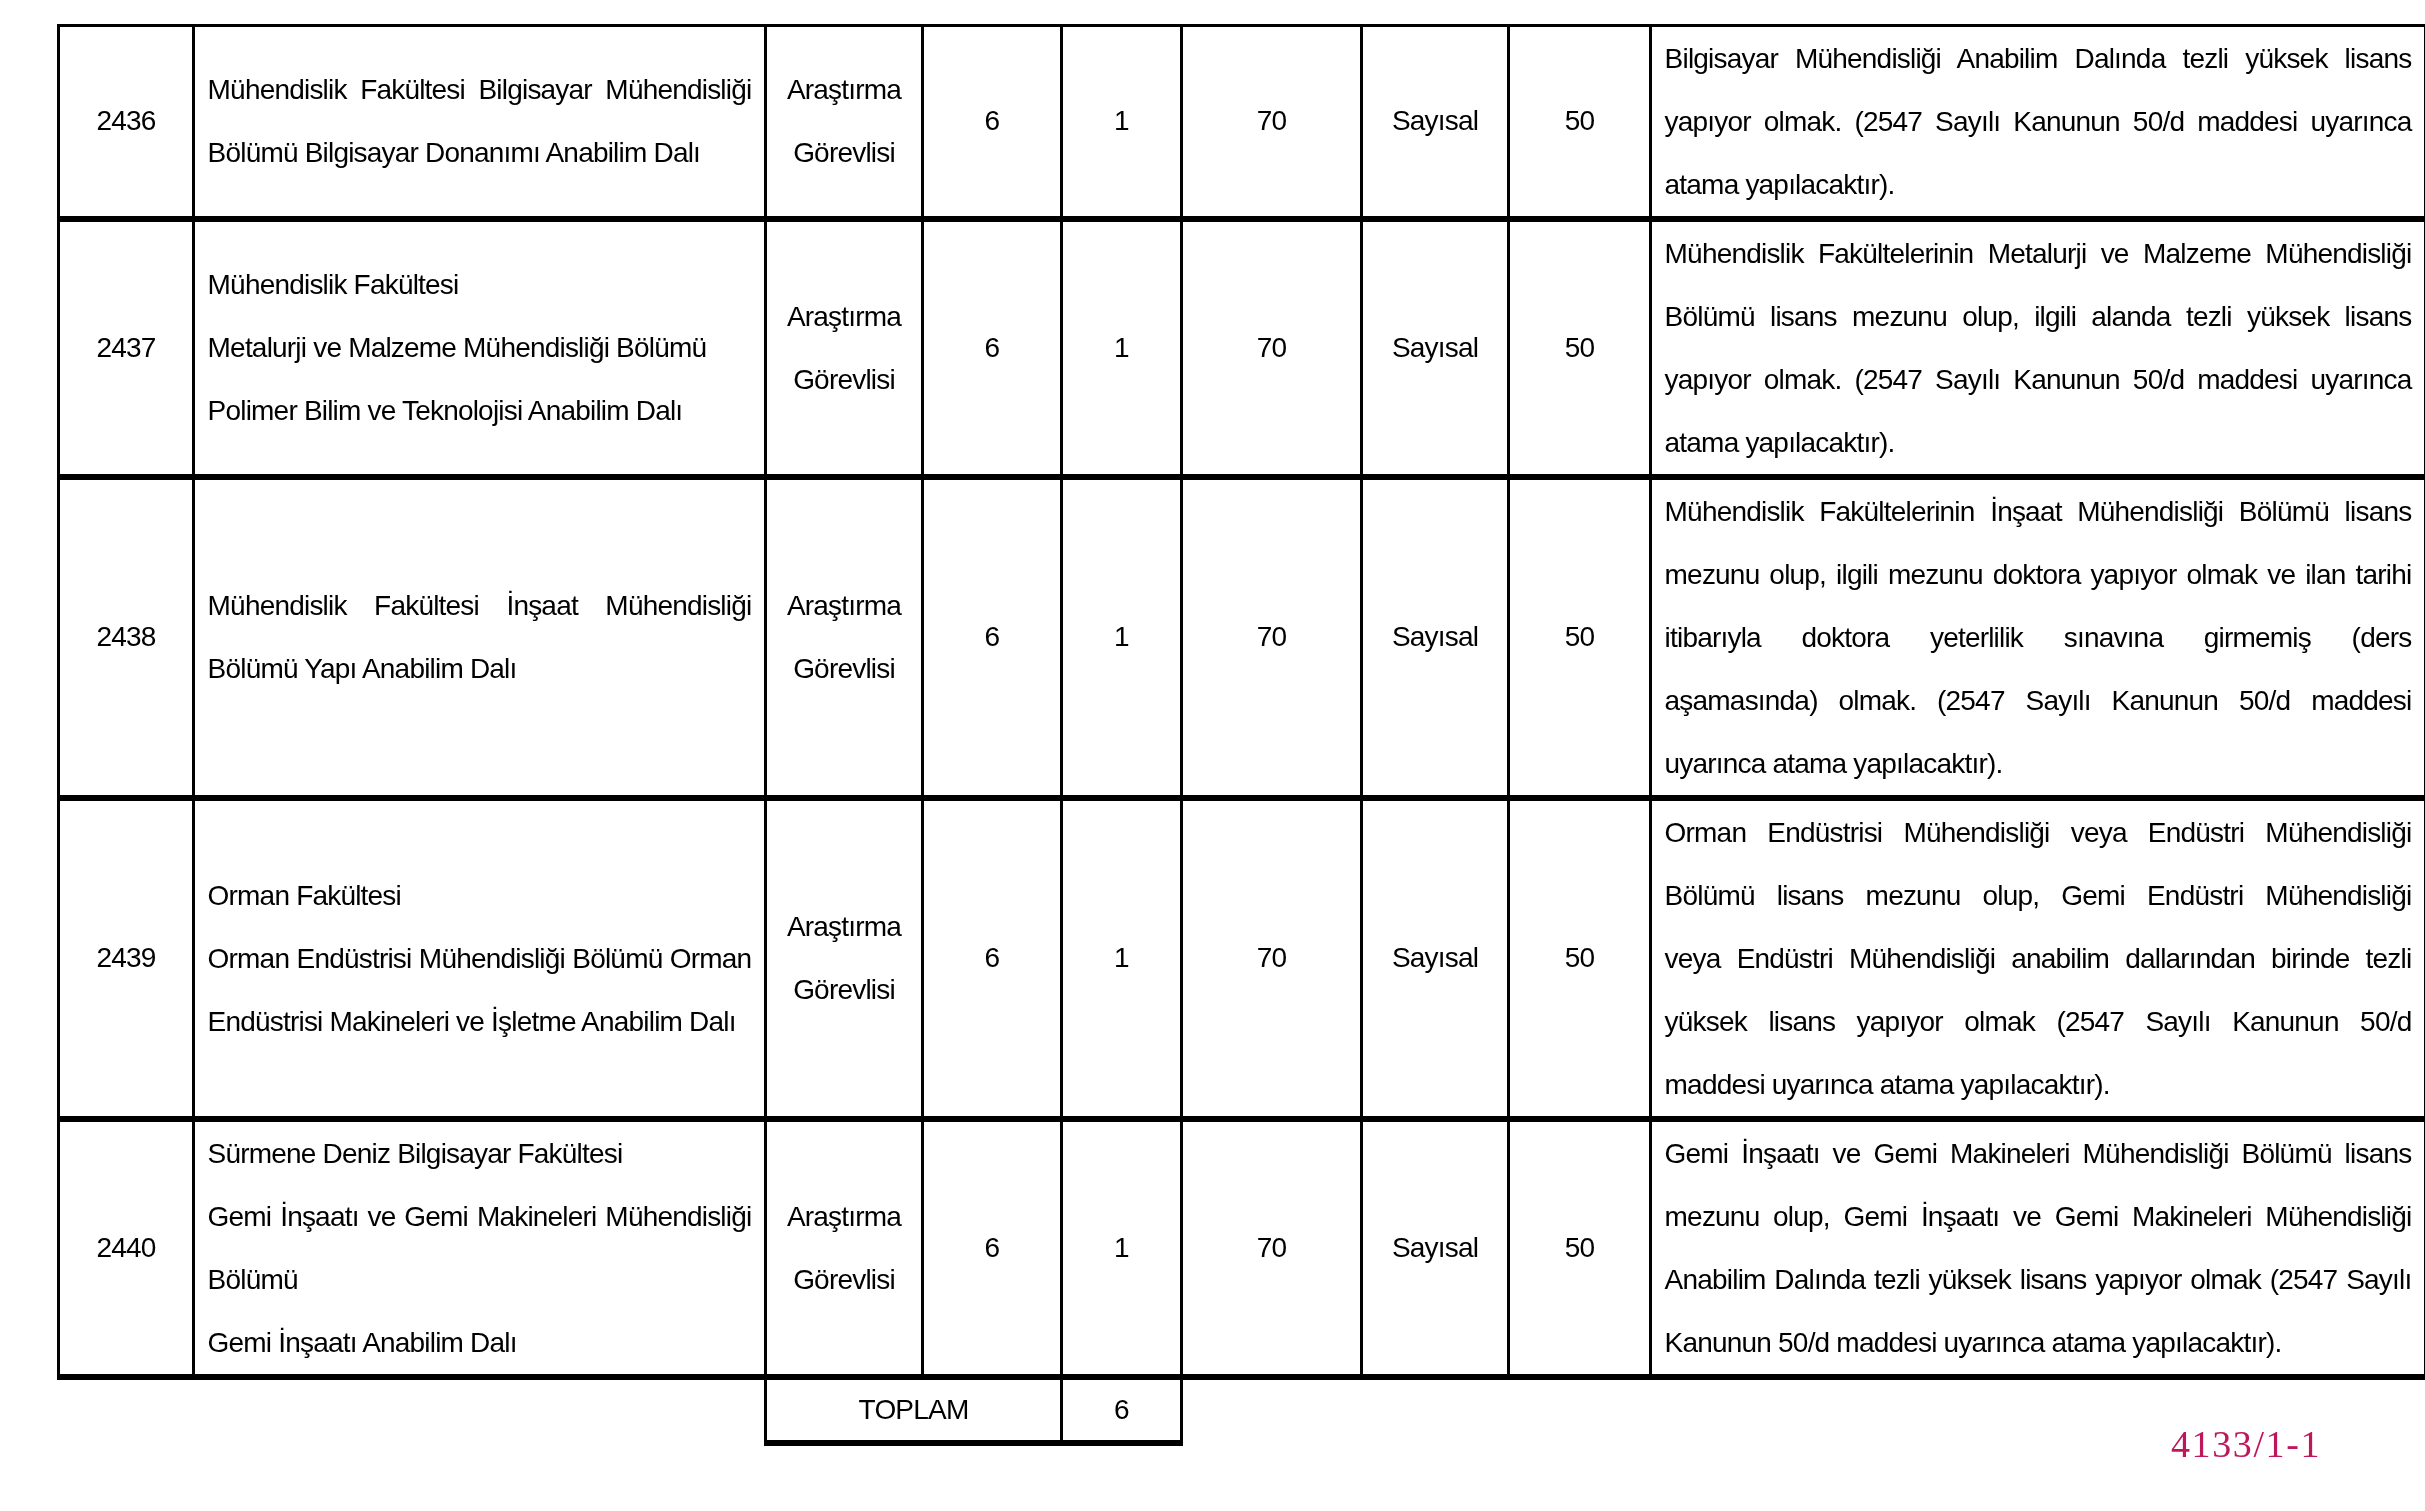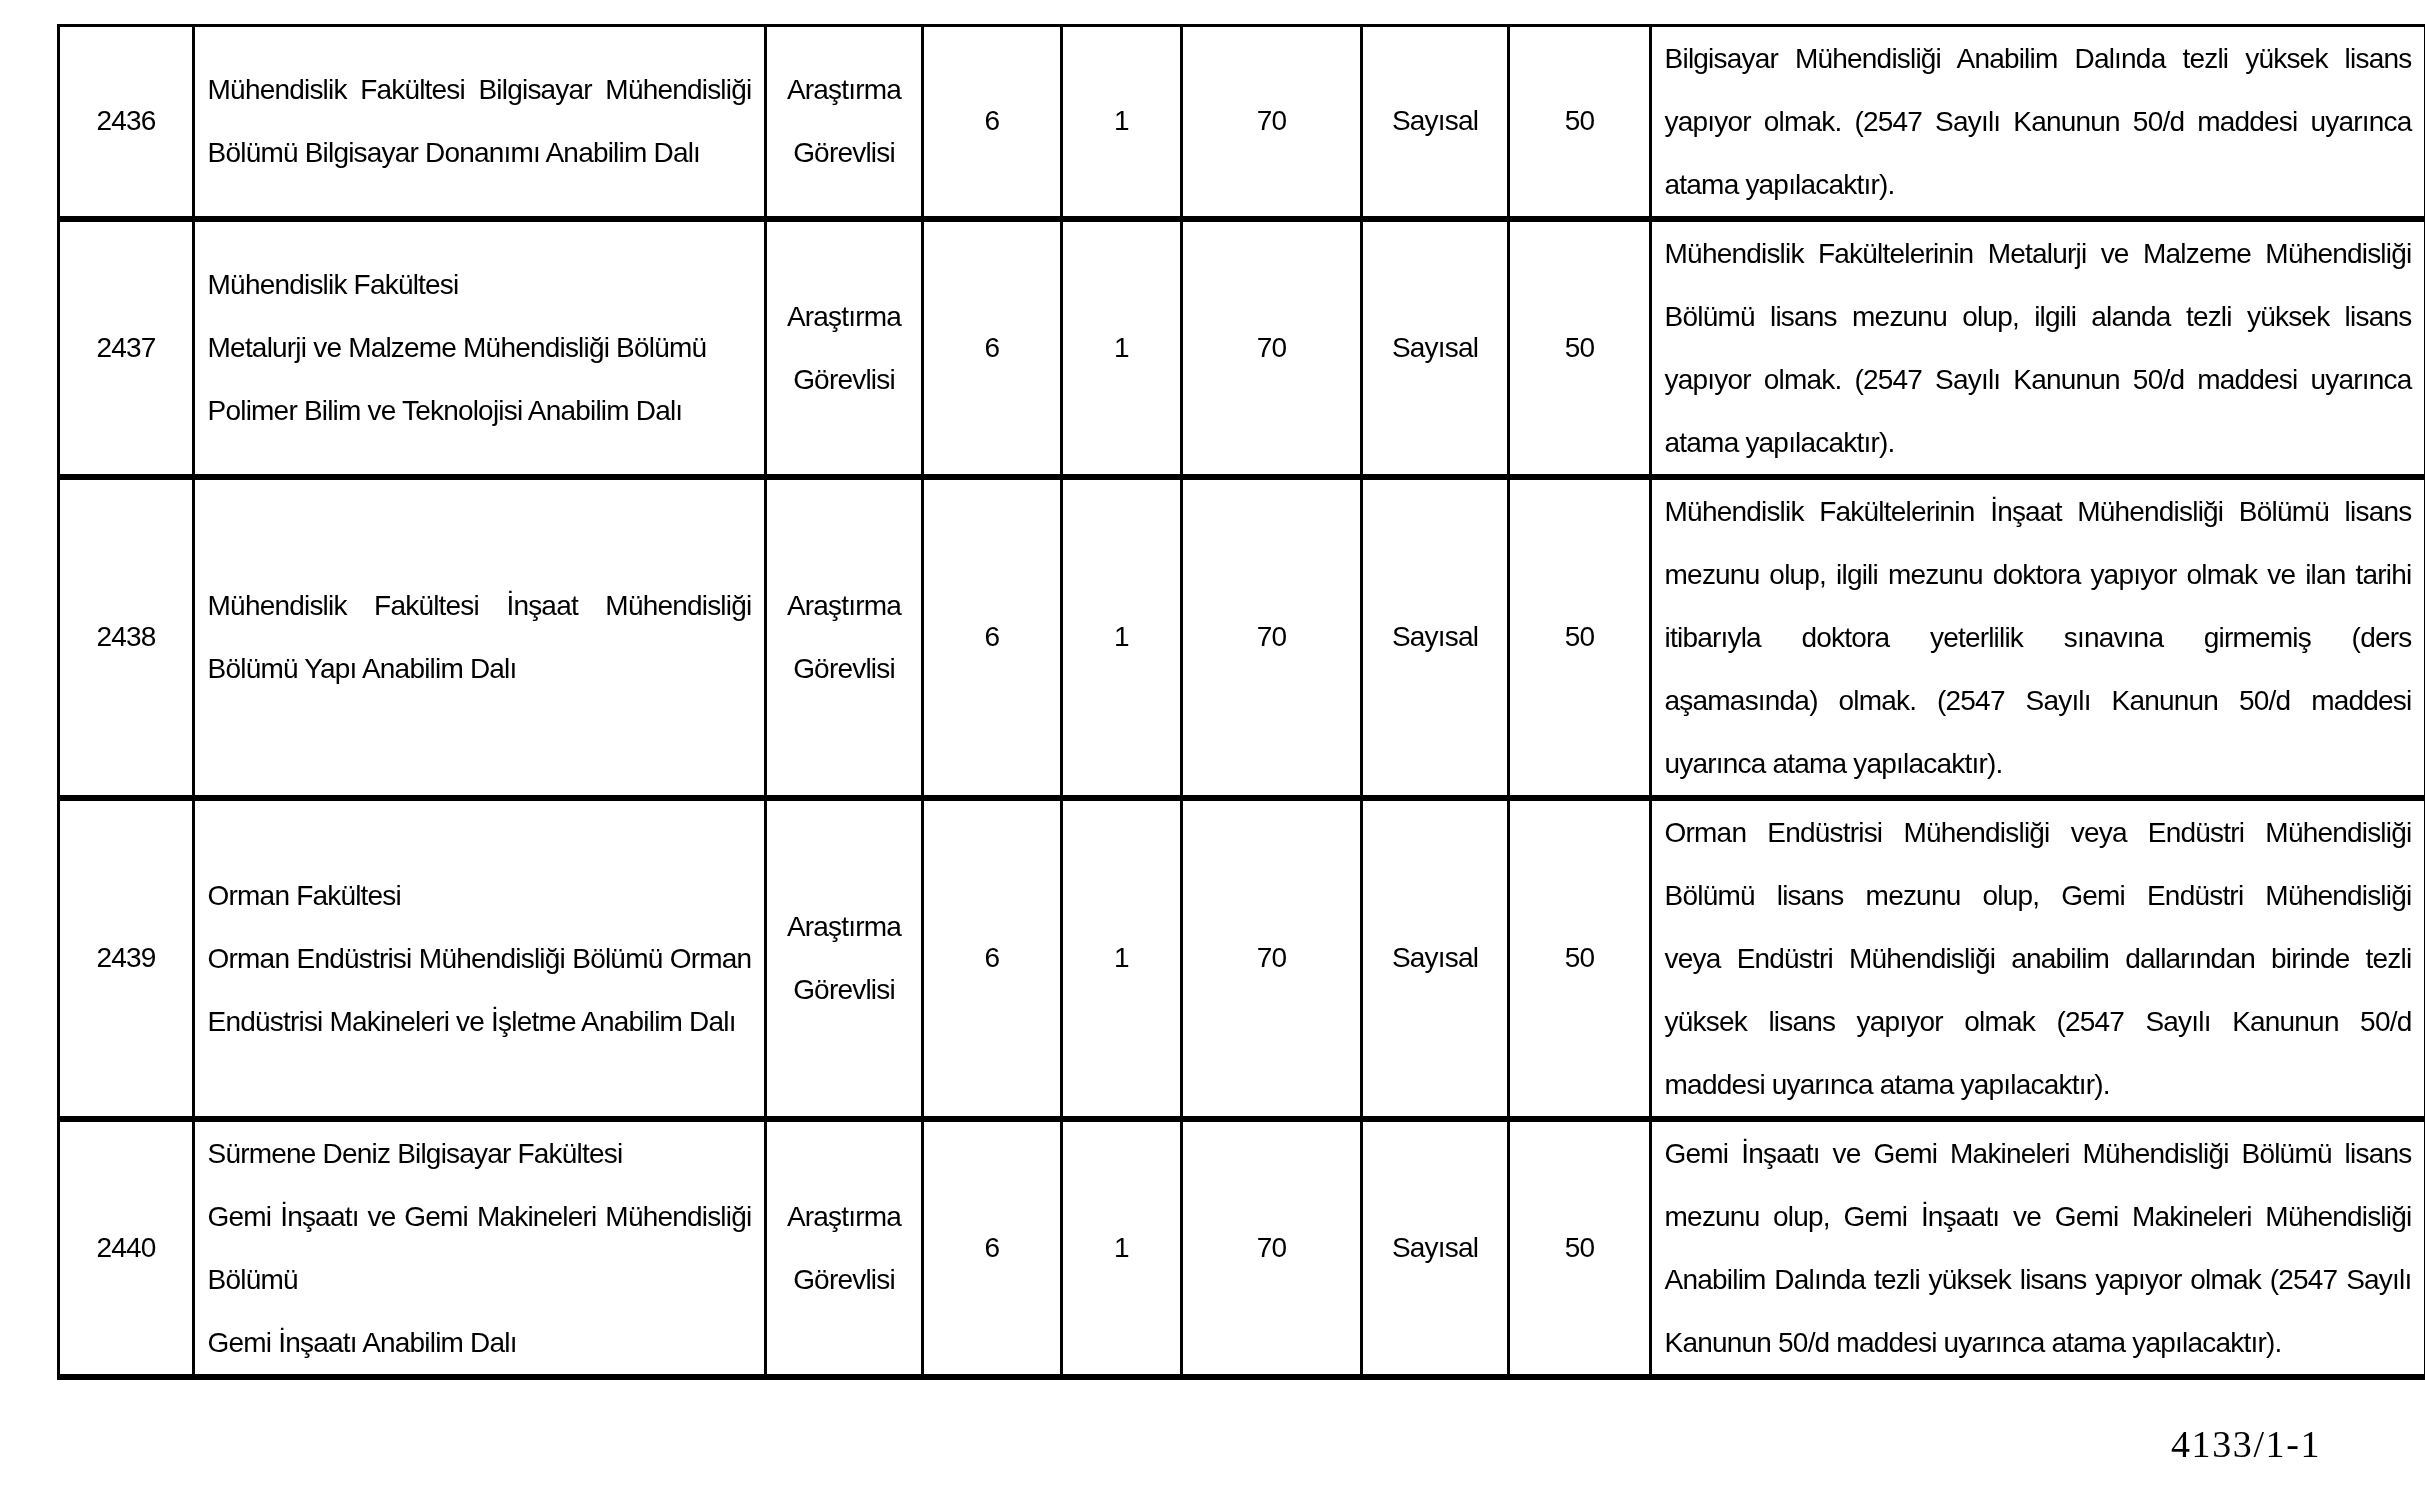--- a/index.html
+++ b/index.html
@@ -41,21 +41,21 @@
     border-top-width:6.3px;border-bottom-width:6.3px;
     height:60px;
     text-align:center;
   }
   .footer-ref{
     position:absolute;
     top:1422px;left:2171px;
     font-family:"Liberation Serif","DejaVu Serif",serif;
     font-size:38px;
     letter-spacing:1.6px;
-    color:#000000;
+    color:#be185d;
   }
 </style>
 </head>
 <body>
 
 <table class="doc-table">
   <colgroup>
     <col style="width:135px">
     <col style="width:572px">
     <col style="width:157px">
@@ -175,17 +175,27 @@
         <td class="num">70</td>
         <td class="num">Sayısal</td>
         <td class="num">50</td>
         <td class="txt">
           <div class="line j">Gemi İnşaatı ve Gemi Makineleri Mühendisliği Bölümü lisans</div>
           <div class="line j">mezunu olup, Gemi İnşaatı ve Gemi Makineleri Mühendisliği</div>
           <div class="line j">Anabilim Dalında tezli yüksek lisans yapıyor olmak (2547 Sayılı</div>
           <div class="line">Kanunun 50/d maddesi uyarınca atama yapılacaktır).</div>
         </td>
       </tr>
+      <tr class="sumrow">
+      <td class="blank"></td>
+      <td class="blank"></td>
+      <td class="sumcell" colspan="2">TOPLAM</td>
+      <td class="sumcell">6</td>
+      <td class="blank"></td>
+      <td class="blank"></td>
+      <td class="blank"></td>
+      <td class="blank"></td>
+    </tr>
   </tbody>
 </table>
 
 <div class="footer-ref">4133/1-1</div>
 
 
 </body></html>

